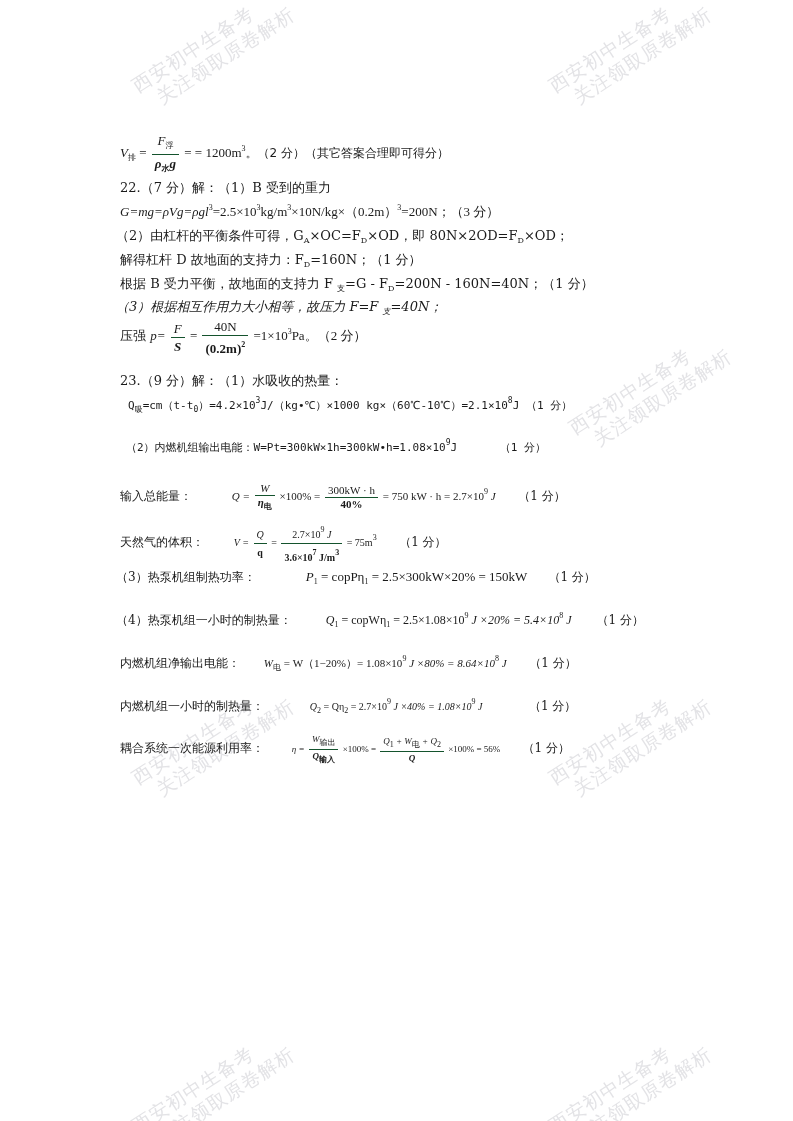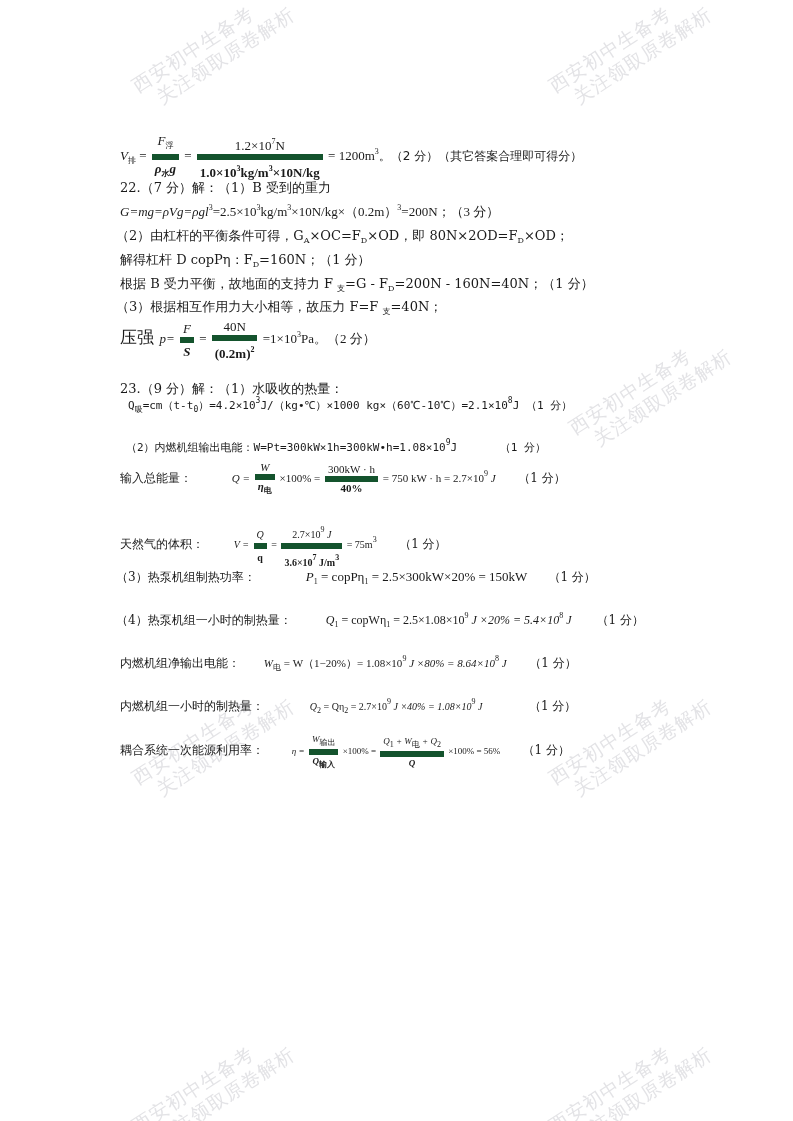--- a/index.html
+++ b/index.html
@@ -12,21 +12,21 @@
     position: absolute; color: #e3e3e6; font-family: "DejaVu Sans", sans-serif;
     font-size: 19px; line-height: 23px; transform: rotate(-33deg); transform-origin: left top;
     white-space: nowrap; letter-spacing: 1px; pointer-events: none;
   }
   .line { position: absolute; left: 120px; white-space: nowrap; font-size: 13px; }
   .m { font-family: "Liberation Serif", serif; }
   .i { font-style: italic; }
   sup { font-size: 8px; vertical-align: 6px; }
   sub { font-size: 8px; vertical-align: -3px; }
   .frac { display: inline-block; vertical-align: middle; text-align: center; margin: 0 2px; }
-  .frac .n { display: block; border-bottom: 6px solid #14532d; padding: 0 3px; line-height: 17px; }
+  .frac .n { display: block; border-bottom: 1px solid #14532d; padding: 0 3px; line-height: 17px; }
   .frac .d { display: block; padding: 0 3px; line-height: 17px; font-weight: bold; }
   .sm { font-size: 10px; }
   .sm .frac .n, .sm .frac .d { line-height: 13px; }
   .mono { font-family: "DejaVu Sans Mono", monospace; font-size: 11px; margin-left: 8px; }
 </style>
 </head>
 <body>
 
 <div class="wm" style="left:128px; top:78px;">
   <div>西安初中生备考</div>
@@ -58,75 +58,71 @@
 </div>
 
 <div class="line m" style="top:132px; font-size:13px;">
   <span class="i">V</span><sub>排</sub>
   =
   <span class="frac">
     <span class="n"><span class="i">F</span><sub>浮</sub></span>
     <span class="d"><span class="i">ρ</span><sub>水</sub><span class="i">g</span></span>
   </span>
   =
-  <span class="frac">
-    <span class="n"><span>1.2×10</span><sup>7</sup><span>N</span></span>
-    <span class="d"><span>1.0×10</span><sup>3</sup><span>kg/m</span><sup>3</sup><span>×10N/kg</span></span>
-  </span>
   <span>= 1200m</span><sup>3</sup><span style="font-family:'DejaVu Sans',sans-serif; font-size:12px;">。（2 分）（其它答案合理即可得分）</span>
 </div>
 
 <div class="line" style="top:179px; font-size:13px;">22.（7 分）解：（1）B 受到的重力</div>
 
 <div class="line m" style="top:203px; font-size:13px;">
   <span class="i">G=mg=ρVg=ρgl</span><sup>3</sup><span>=2.5×10</span><sup>3</sup><span>kg/m</span><sup>3</sup><span>×10N/kg×（0.2m）</span><sup>3</sup><span>=200N；（3 分）</span>
 </div>
 
 <div class="line" style="top:227px; left:116px; font-size:13px;">
   <span>（2）由杠杆的平衡条件可得，G</span><sub>A</sub><span>×OC=F</span><sub>D</sub><span>×OD，即 80N×2OD=F</span><sub>D</sub><span>×OD；</span>
 </div>
 
 <div class="line" style="top:251px; font-size:13px;">
-  <span>解得杠杆 D copPη：F</span><sub>D</sub><span>=160N；（1 分）</span>
+  <span>解得杠杆 D 故地面的支持力：F</span><sub>D</sub><span>=160N；（1 分）</span>
 </div>
 
 <div class="line" style="top:275px; font-size:13px;">
   <span>根据 B 受力平衡，故地面的支持力 F </span><sub>支</sub><span>=G - F</span><sub>D</sub><span>=200N - 160N=40N；（1 分）</span>
 </div>
 
-<div class="line" style="top:298px; left:116px; font-size:13px;">
+<div class="line" style="top:298px; left:116px; font-size:13px;font-style:italic;">
   <span>（3）根据相互作用力大小相等，故压力 F=F </span><sub>支</sub><span>=40N；</span>
 </div>
 
 <div class="line m" style="top:318px; font-size:13px;">
-  <span style="font-family:'DejaVu Sans',sans-serif; font-size:17px;">压强 </span><span class="i">p=</span>
+  <span style="font-family:'DejaVu Sans',sans-serif; font-size:13px;">压强 </span><span class="i">p=</span>
   <span class="frac">
     <span class="n i">F</span>
     <span class="d i">S</span>
   </span>
   =
   <span class="frac">
     <span class="n">40N</span>
     <span class="d"><span>(0.2m)</span><sup>2</sup></span>
   </span>
   <span>=1×10</span><sup>3</sup><span>Pa。（2 分）</span>
 </div>
 
-<div class="line" style="top:380px; font-size:13px;">23.（9 分）解：（1）水吸收的热量：</div>
+<div class="line" style="top:372px; font-size:13px;">23.（9 分）解：（1）水吸收的热量：</div>
 
 <div class="line mono" style="top:396px;">
   <span>Q</span><sub>吸</sub><span>=cm（t-t</span><sub>0</sub><span>）=4.2×10</span><sup>3</sup><span>J/（kg•℃）×1000 kg×（60℃-10℃）=2.1×10</span><sup>8</sup><span>J （1 分）</span>
 </div>
 
 <div class="line mono" style="top:438px; left:118px;">
   <span>（2）内燃机组输出电能：W=Pt=300kW×1h=300kW•h=1.08×10</span><sup>9</sup><span>J</span>
   <span style="margin-left:36px;">（1 分）</span>
 </div>
 
-<div class="line" style="top:461px; font-size:12px;">
+<div class="line" style="top:482px; font-size:12px;">
   <span style="display:inline-block; width:108px;">输入总能量：</span>
   <span class="m sm" style="font-size:11px;">
     <span class="i">Q =</span>
     <span class="frac">
       <span class="n i">W</span>
       <span class="d"><span class="i">η</span><sub>电</sub></span>
     </span>
     <span>×100% =</span>
     <span class="frac">
       <span class="n">300kW · h</span>

